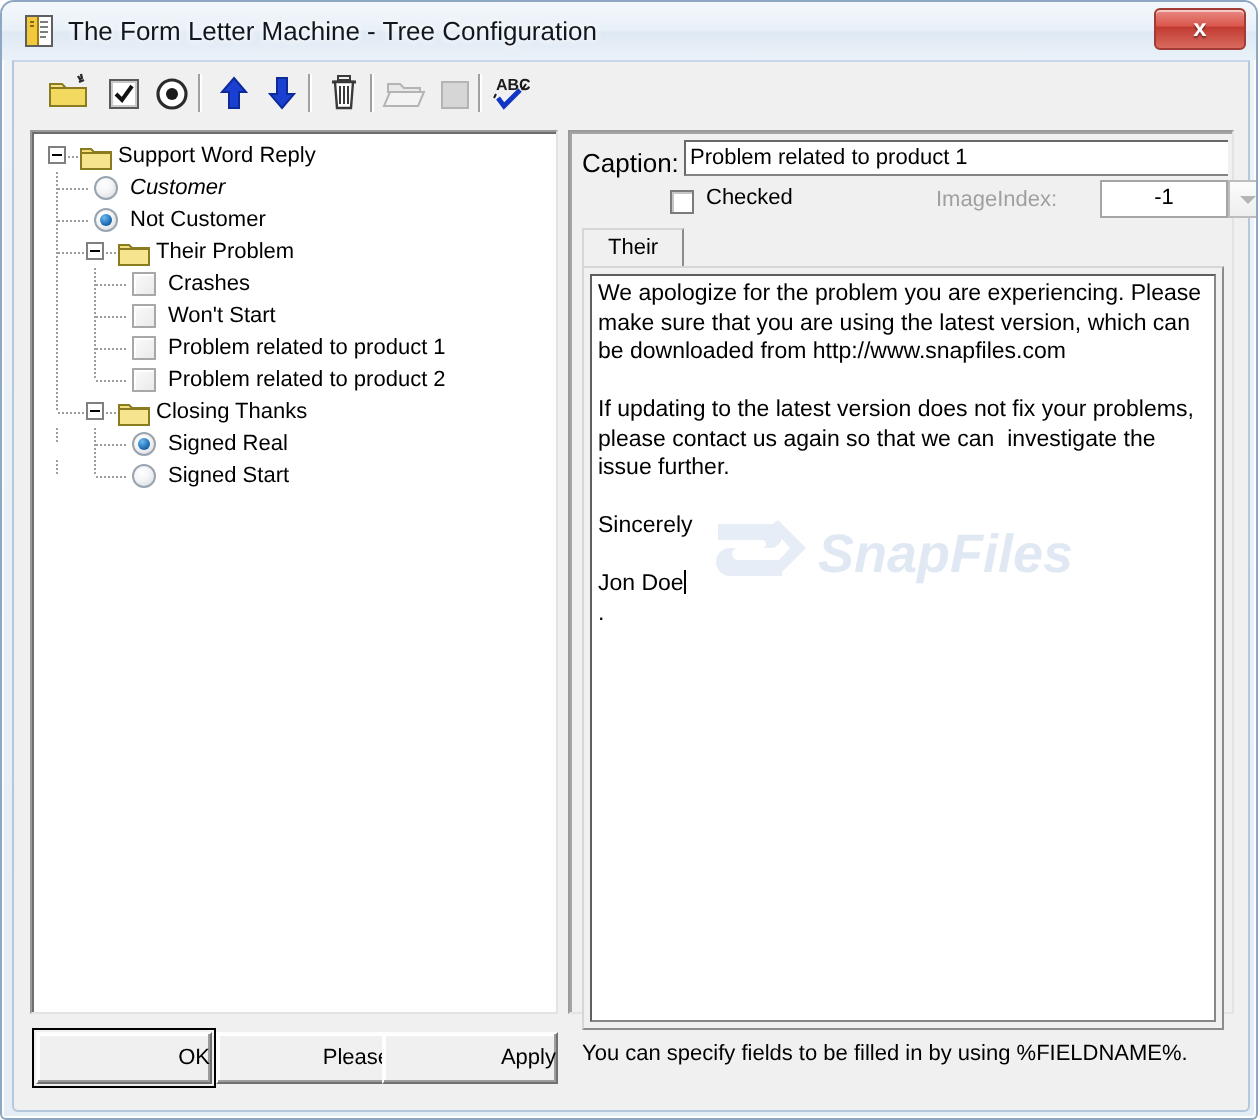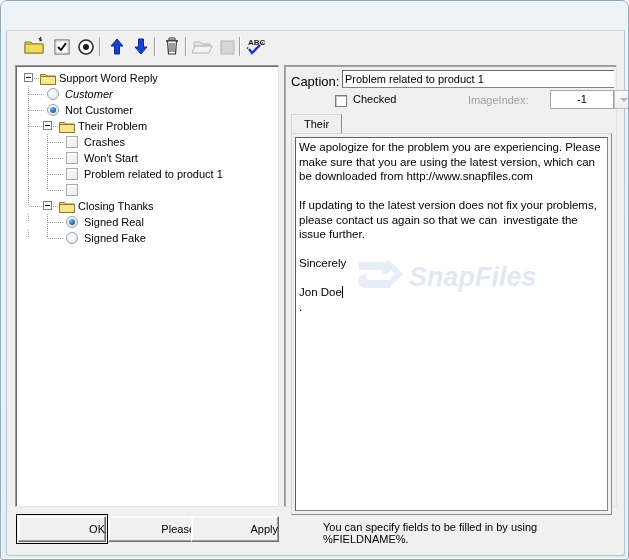--- a/index.html
+++ b/index.html
@@ -207,21 +207,21 @@
   }
   .caret{
     display:inline-block;width:1px;height:12px;background:#000;
     vertical-align:-2px;
   }
   .watermark{
     position:absolute;left:55px;top:118px;width:260px;height:40px;
     z-index:1;pointer-events:none;opacity:.85;
   }
   .hint{
-    position:absolute;left:6px;top:455px;font-size:11px;color:#000;margin-left:32px;
+    position:absolute;left:6px;top:455px;font-size:11px;color:#000;
   }
   
   .btn{
     position:absolute;top:485px;height:26px;width:88px;
     box-sizing:border-box;
     background:#f0f0f0;
     border:1px solid #707070;
     border-top-color:#fdfdfd;border-left-color:#fdfdfd;
     box-shadow:inset -1px -1px 0 #9d9d9d,inset 1px 1px 0 #ffffff;
     font-family:"Liberation Sans",sans-serif;font-size:11px;color:#000;
@@ -230,20 +230,35 @@
   }
   .btn.focus{
     outline:1px solid #000000;outline-offset:1px;
   }
 </style>
 </head>
 <body>
 
 <div class="window">
 
+  <div class="titlebar">
+    <span class="title-icon">
+      <svg class="tb-svg" width="19" height="19" viewBox="0 0 19 19">
+        <rect x="3" y="2" width="13" height="15" fill="#fdfdfd" stroke="#6d6d6d" stroke-width="1"></rect>
+        <rect x="3" y="2" width="6" height="15" fill="#f2c83c" stroke="#9a7a14" stroke-width="1"></rect>
+        <path d="M5 5 h2 M5 7 h2" stroke="#8a6a10" stroke-width="1"></path>
+        <path d="M10 5 h4 M10 7.5 h4 M10 10 h4 M10 12.5 h3" stroke="#7d7d7d" stroke-width="1"></path>
+        <rect x="3" y="2" width="13" height="15" fill="none" stroke="#5f5f5f" stroke-width="1"></rect>
+      </svg>
+    </span>
+    <div class="title-text">The Form Letter Machine - Tree Configuration</div>
+    <div class="close-btn">
+      <span>x</span>
+    </div>
+  </div>
 
   <div class="client">
 
     <div class="toolbar">
 
       <div class="tb-btn" style="left:15px">
         <svg class="tb-svg" width="24" height="23" viewBox="0 0 24 23">
           <path d="M3 7 h6 l2 2 h10 v9 h-18 z" fill="#f7e381" stroke="#8a7a20" stroke-width="1"></path>
           <path d="M3 9 h18 v9 h-18 z" fill="#f2d95f" stroke="#8a7a20" stroke-width="1"></path>
           <path d="M17 3 l1.5 2.5 M20 5 l-2.5 1 M18.5 2 l.5 2.5" stroke="#2b2b2b" stroke-width="1.2" fill="none"></path>
@@ -369,20 +384,21 @@
             <div class="vline" style="left:31px;top:0;height:16px;"></div>
             <div class="hline" style="left:32px;top:8px;width:16px;"></div>
             <div class="cbox" style="left:50px;"></div>
             <div class="lbl" style="left:68px;">Problem related to product 1</div>
           </div>
           <div class="tnode" style="top: 112px; position: absolute; left: 0px; width: 100%;">
             <div class="vline" style="left:12px;top:0;height:16px;"></div>
             <div class="vline" style="left:31px;top:0;height:8px;"></div>
             <div class="hline" style="left:32px;top:8px;width:16px;"></div>
             <div class="cbox" style="left:50px;"></div>
+            <div class="lbl" style="left:68px;">Problem related to product 2</div>
           </div>
           <div class="tnode" style="top: 128px; position: absolute; left: 0px; width: 100%;">
             <div class="vline" style="left:12px;top:0;height:8px;"></div>
             <div class="hline" style="left:13px;top:8px;width:16px;"></div>
             <div class="expander" style="left:27px;"></div>
             <div class="hline" style="left:37px;top:8px;width:6px;"></div>
             <div class="folder" style="left:43px;"><svg width="16" height="13" viewBox="0 0 16 13">
                 <path d="M0.5 2.5 h5 l1.5 1.5 h8.5 v8 h-15 z" fill="#f2dc7b" stroke="#8a7a20" stroke-width="1"></path>
                 <path d="M0.5 4.5 h15 v8 h-15 z" fill="#f7e48e" stroke="#8a7a20" stroke-width="1"></path>
               </svg></div>
@@ -393,21 +409,21 @@
             <div class="vline" style="left:31px;top:0;height:16px;"></div>
             <div class="hline" style="left:32px;top:8px;width:16px;"></div>
             <div class="radio on" style="left:50px;"></div>
             <div class="lbl" style="left:68px;">Signed Real</div>
           </div>
           <div class="tnode" style="top: 160px; position: absolute; left: 0px; width: 100%;">
             <div class="vline" style="left:12px;top:0;height:8px;"></div>
             <div class="vline" style="left:31px;top:0;height:8px;"></div>
             <div class="hline" style="left:32px;top:8px;width:16px;"></div>
             <div class="radio" style="left:50px;"></div>
-            <div class="lbl" style="left:68px;">Signed Fake</div>
+            <div class="lbl" style="left:68px;">Signed Start</div>
           </div>
         </div>
     </div>
 
     <div class="right-panel">
 
       <div class="caption-label">Caption:</div>
       <input class="caption-input" type="text" value="Problem related to product 1" style="">
 
       <div class="checked-box"></div>

